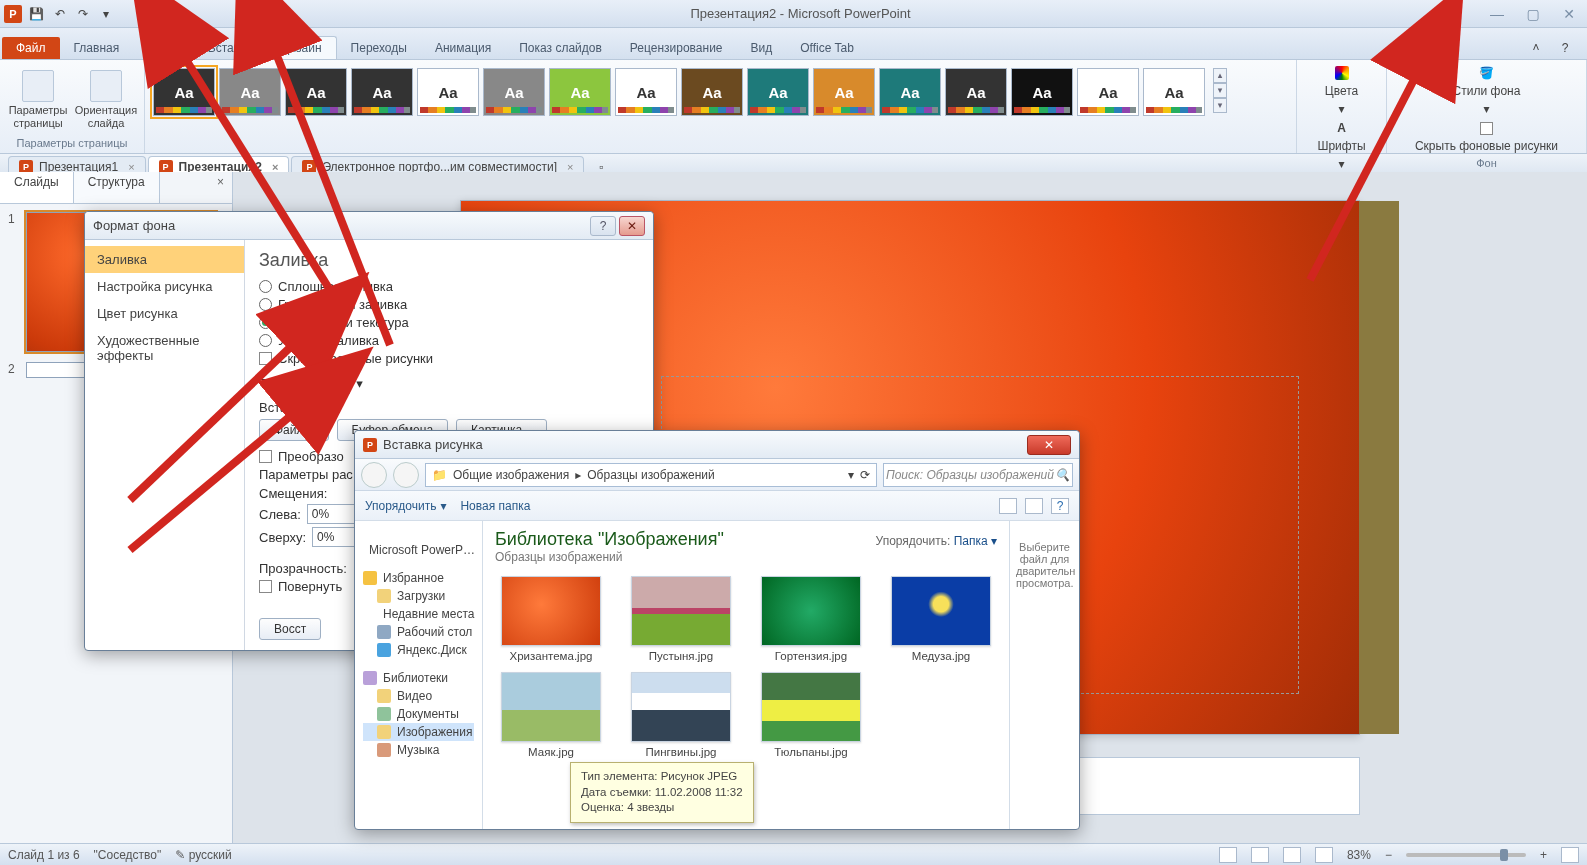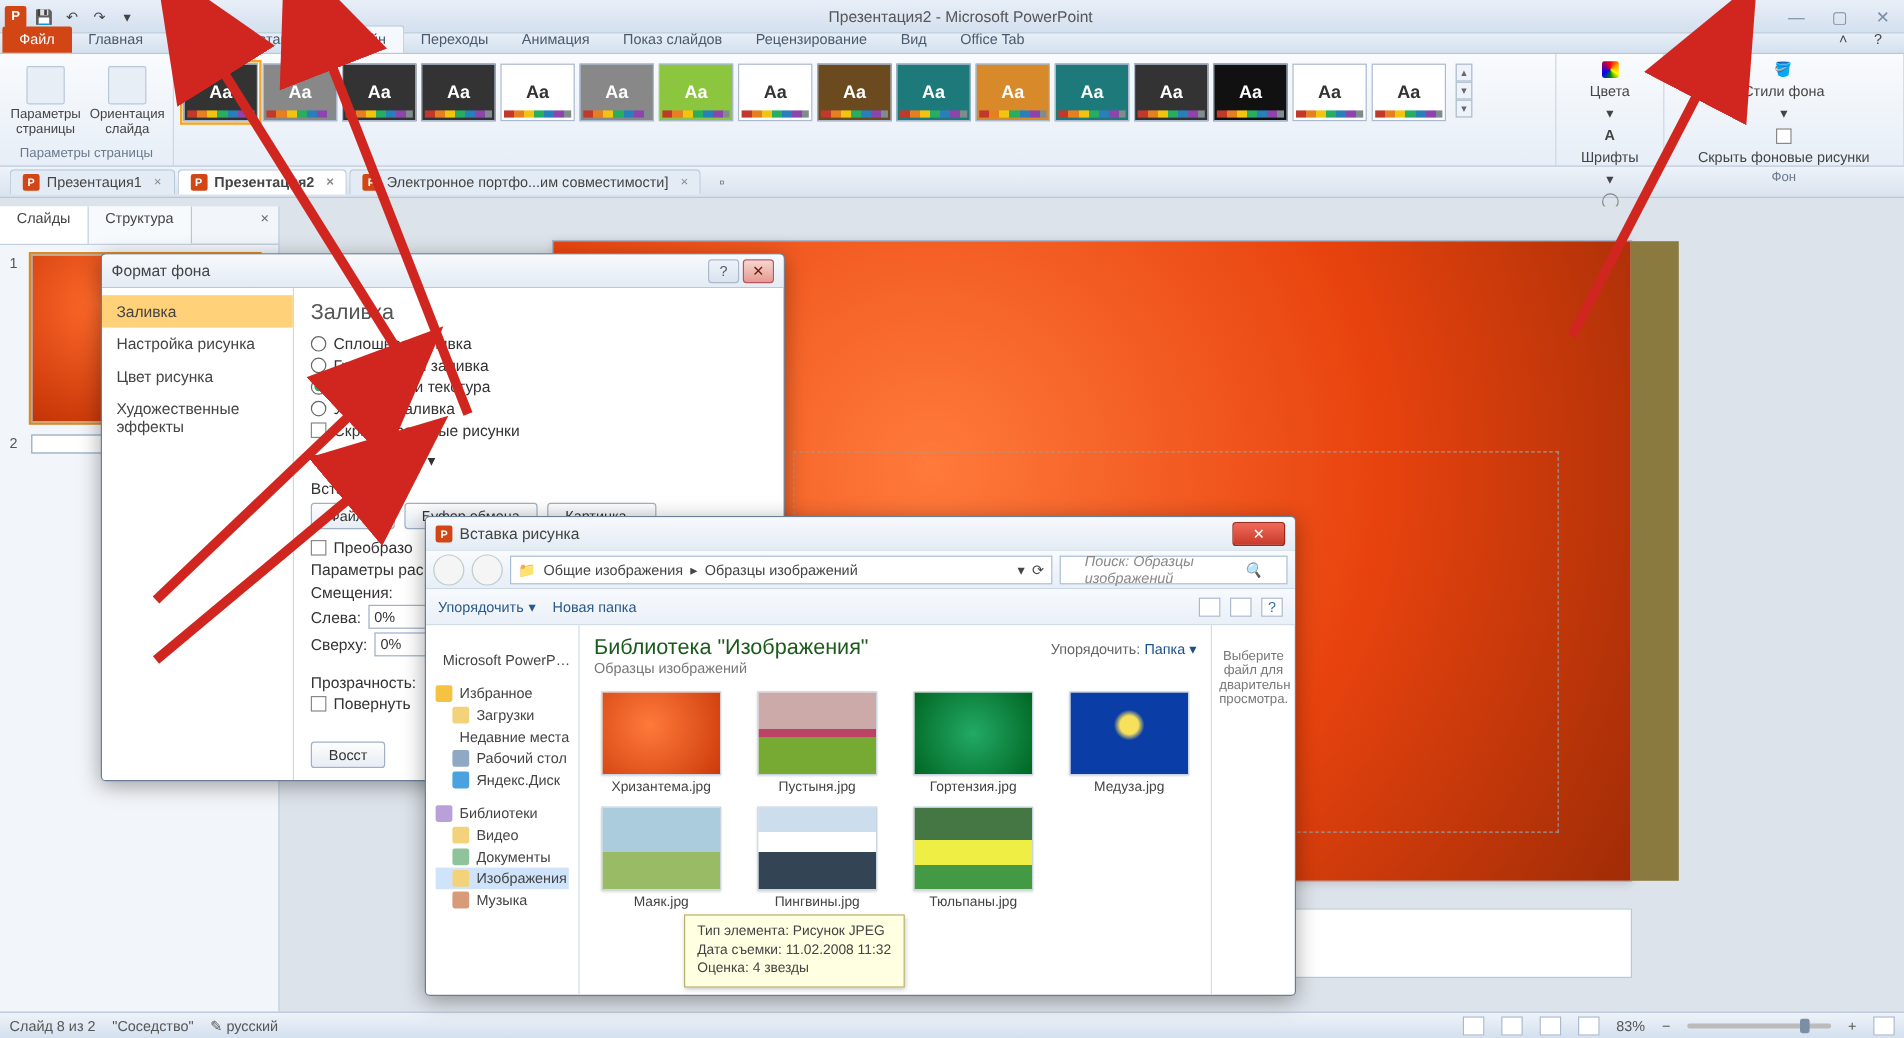--- a/index.html
+++ b/index.html
@@ -7,21 +7,21 @@
 
 
 .title-bar { height: 28px; background: linear-gradient(#e8eff8, #d4e0ef); display: flex; align-items: center; padding: 0 4px; border-bottom: 1px solid #b8c8da; }
 .qat-btn { width: 22px; height: 22px; display: inline-flex; align-items: center; justify-content: center; margin-right: 1px; border-radius: 2px; cursor: pointer; }
 .app-icon { width: 18px; height: 18px; background: #d24615; border-radius: 2px; display: inline-flex; align-items: center; justify-content: center; color: #fff; font-weight: bold; font-size: 11px; margin-right: 4px; }
 .title-text { flex: 1; text-align: center; font-size: 13px; color: #555; }
 .win-controls { display: flex; gap: 8px; }
 .win-ctrl { width: 28px; height: 20px; display: inline-flex; align-items: center; justify-content: center; color: #7a8fa6; font-size: 14px; cursor: pointer; }
 
 
-.ribbon-tabs { height: 17px; background: linear-gradient(#e8eff8, #d4e0ef); display: flex; align-items: flex-end; padding-left: 2px; border-bottom: 1px solid #b8c8da; }
+.ribbon-tabs { height: 32px; background: linear-gradient(#e8eff8, #d4e0ef); display: flex; align-items: flex-end; padding-left: 2px; border-bottom: 1px solid #b8c8da; }
 .file-tab { background: #d24615; color: #fff; padding: 4px 14px; font-size: 12px; cursor: pointer; border-radius: 2px 2px 0 0; }
 .ribbon-tab { padding: 4px 14px; font-size: 12px; color: #4a5a6d; cursor: pointer; }
 .ribbon-tab.active { background: #f5f9fd; border: 1px solid #b8c8da; border-bottom: none; border-radius: 3px 3px 0 0; }
 .ribbon-help { margin-left: auto; display: flex; gap: 6px; padding-right: 10px; }
 
 
 .ribbon { height: 94px; background: linear-gradient(#f9fbfd, #e7eef7); border-bottom: 1px solid #b8c8da; display: flex; }
 .ribbon-group { border-right: 1px solid #cbd7e5; padding: 4px 6px 2px; display: flex; flex-direction: column; }
 .ribbon-group-label { text-align: center; font-size: 11px; color: #6a7a8d; margin-top: auto; padding: 2px 0; }
 .rg-body { display: flex; gap: 4px; flex: 1; }
@@ -98,21 +98,21 @@
 .spin { width:54px; height:20px; border:1px solid #9fb0c4; background:#fff; display:inline-flex; align-items:center; padding:0 4px; font-size:12px;}
 .fmt-bottom { position:absolute; bottom:10px; left:14px; right:14px; display:flex; gap:8px;}
 
 
 #dlg-insert { left:354px; top:430px; width:726px; height:400px; }
 #dlg-insert .dlg-title { background:linear-gradient(#f7fafd,#e3ebf4);}
 #dlg-insert .tbtn.close { background:linear-gradient(#ef6a5a,#c83a2a); color:#fff; border-color:#9a2b1e; width:44px;}
 #dlg-insert .nav-row { height:32px; background:linear-gradient(#f9fbfd,#e7eef7); border-bottom:1px solid #cbd7e5; display:flex; align-items:center; padding:0 6px; gap:6px;}
 .nav-back,.nav-fwd { width:26px; height:26px; border:1px solid #bcc; border-radius:50%; background:#f5f5f5; cursor:pointer;}
 .addr-bar { flex:1; height:24px; border:1px solid #a8bdd6; background:#fff; display:flex; align-items:center; padding:0 6px; font-size:12px; gap:6px;}
-.search-box { width:190px; height:24px; border:1px solid #a8bdd6; background:#fff; display:flex; align-items:center; padding:0 20px; font-size:12px; color:#888; font-style:italic;}
+.search-box { width:190px; height:24px; border:1px solid #a8bdd6; background:#fff; display:flex; align-items:center; padding:0 2px; font-size:12px; color:#888; font-style:italic;}
 .toolbar-row { height:30px; background:linear-gradient(#f7fafd,#eaf0f8); border-bottom:1px solid #d3dde8; display:flex; align-items:center; padding:0 10px; gap:14px; font-size:12px;}
 .tool-link { color:#2a5a8a; cursor:pointer; display:flex; align-items:center; gap:4px;}
 #dlg-insert .body { display:flex; height:calc(100% - 90px);}
 .tree { width:150px; border-right:1px solid #d3dde8; padding:20px 8px; font-size:12px; overflow:hidden;}
 .tree-item { display:flex; align-items:center; gap:6px; padding:2px 0; cursor:pointer; white-space:nowrap;}
 .tree-item.sel { background:#cfe4fb; }
 .tree-ico { width:14px; height:14px; border-radius:2px; }
 .ico-star{ background:#f5c242;}
 .ico-folder{ background:#f2d27a;}
 .ico-hdd{ background:#8fa8c3;}
@@ -285,21 +285,21 @@
   <div class="canvas-area">
     <div class="slide-canvas">
       <div class="canvas-side"></div>
       <div class="placeholder-box"></div>
     </div>
     <div class="notes-area">Заметки к сл</div>
   </div>
 </div>
 
 <div class="status-bar">
-  <span>Слайд 8 из 2</span>
+  <span>Слайд 1 из 6</span>
   <span>"Соседство"</span>
   <span>✎ <span>русский</span></span>
   <span class="spacer"></span>
   <span class="sb-ico"></span>
   <span class="sb-ico"></span>
   <span class="sb-ico"></span>
   <span class="sb-ico"></span>
   <span>83%</span>
   <span>−</span>
   <span class="zoom-track">

